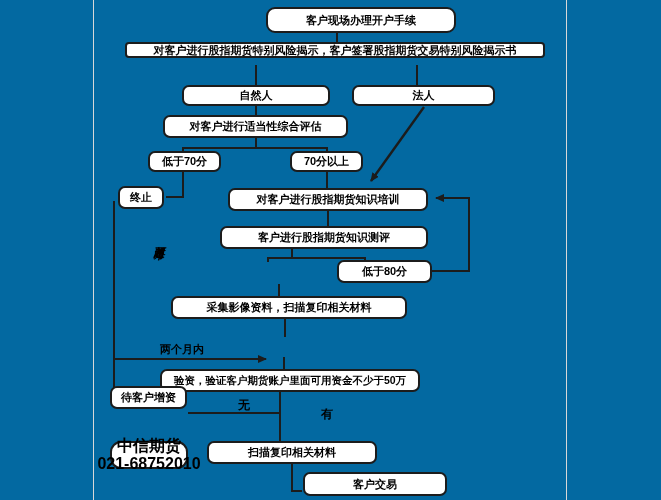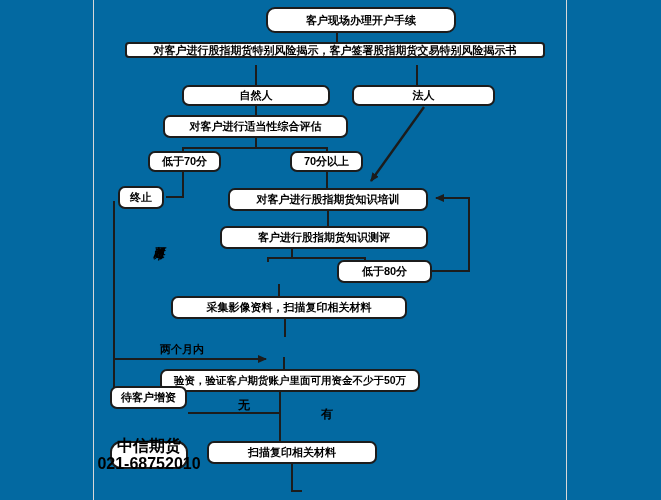--- a/index.html
+++ b/index.html
@@ -92,20 +92,21 @@
 
   <div class="node small" style="left:110px;top:386px;width:77px;height:23px">待客户增资</div>
 
   <div class="node two-line" style="left:110px;top:441px;width:78px;height:28px">
     <span>中信期货</span>
     <span>021-68752010</span>
   </div>
 
   <div class="node" style="left:207px;top:441px;width:170px;height:23px">扫描复印相关材料</div>
 
+  <div class="node" style="left:303px;top:472px;width:144px;height:24px">客户交易</div>
 
   <div class="edge-label" style="left:206px;top:397px">无</div>
 
   <div class="edge-label" style="left:289px;top:406px">有</div>
 
   <div class="edge-label" style="left:128px;top:342px;font-size:11px">两个月内</div>
 
   <div class="edge-label v" style="left:119px;top:237px;height:66px">超过两个月</div>
 
 </div>

